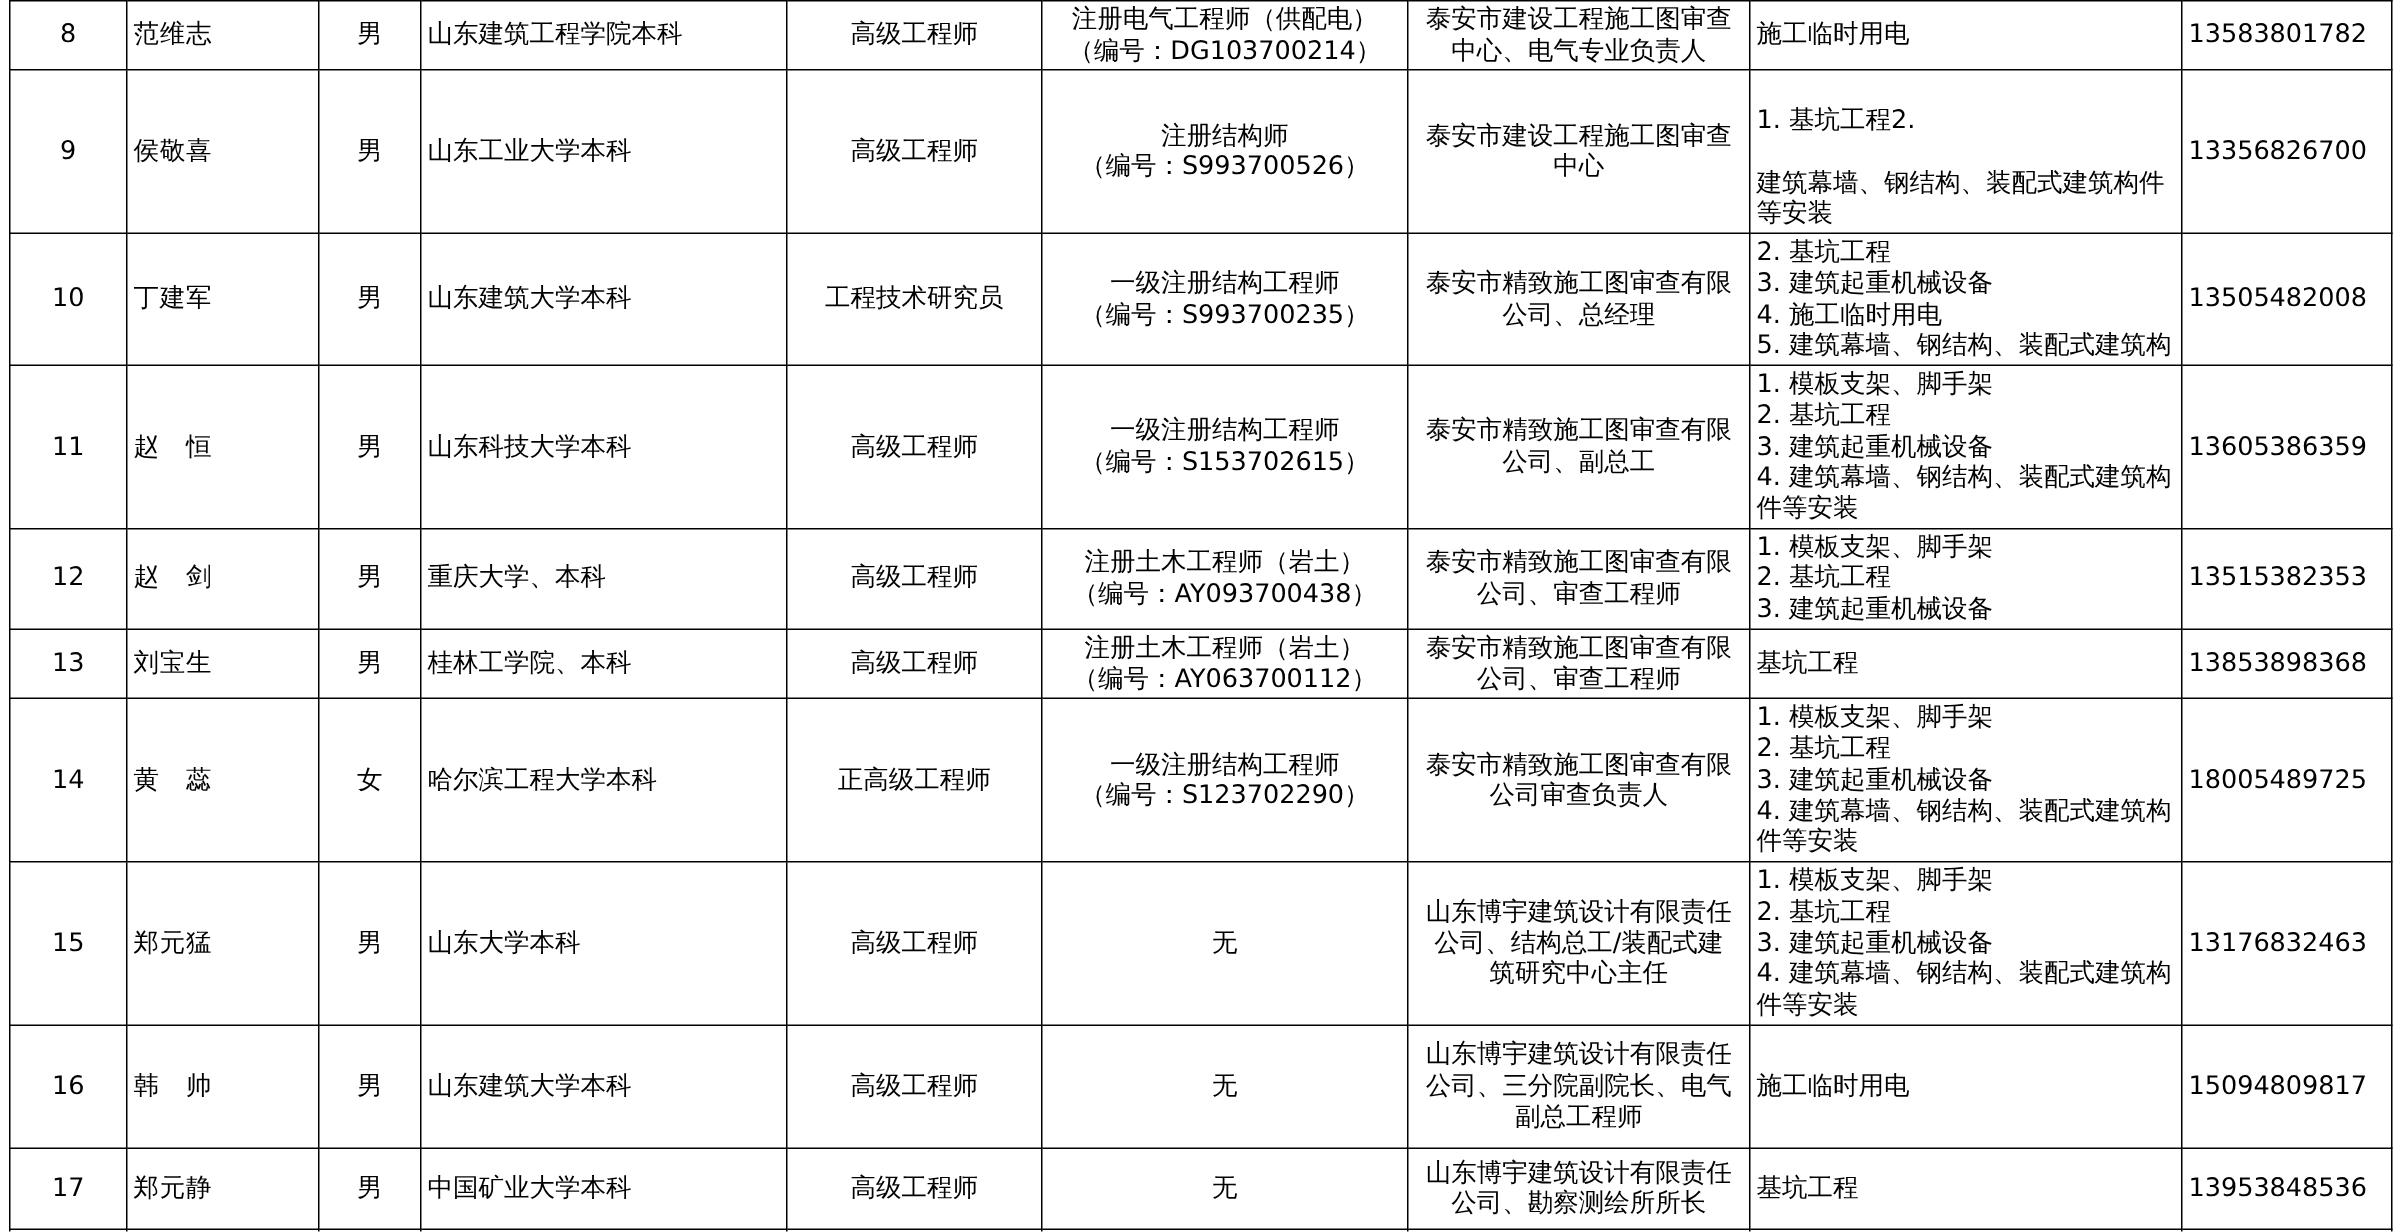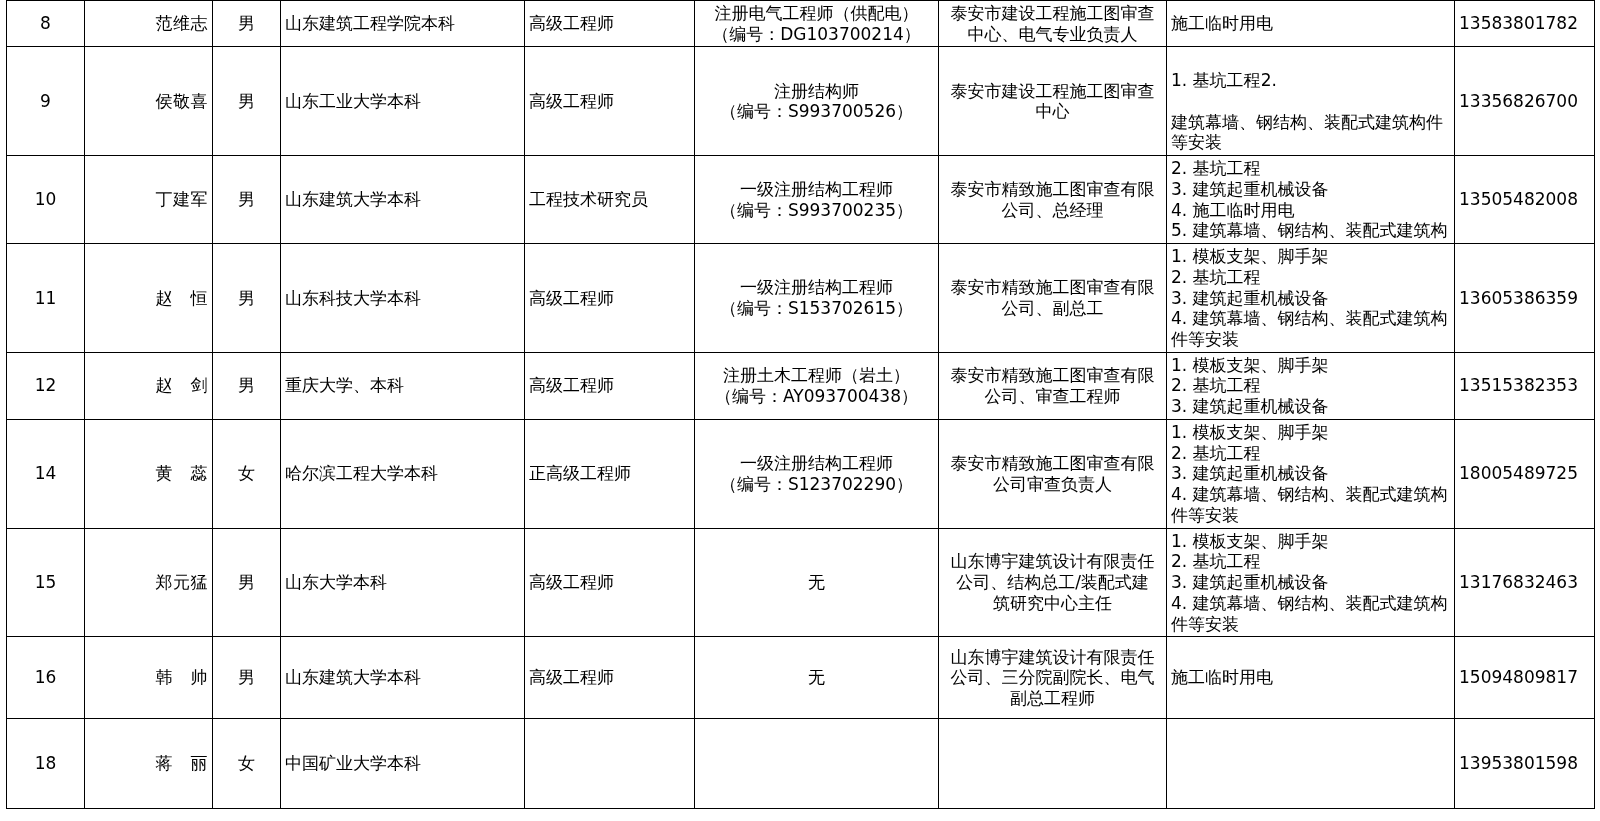--- a/index.html
+++ b/index.html
@@ -39,24 +39,24 @@
   col.c-name   { width: 128px; }
   col.c-gender { width: 68px; }
   col.c-edu    { width: 244px; }
   col.c-title  { width: 170px; }
   col.c-cert   { width: 244px; }
   col.c-work   { width: 228px; }
   col.c-scope  { width: 288px; }
   col.c-phone  { width: 140px; }
 
   .idx    { text-align: center; font-size: 17px; }
-  .name   { text-align: right; letter-spacing: 0.5px; }
+  .name   { text-align: left; letter-spacing: 0.5px; }
   .gender { text-align: center; }
   .edu    { }
-  .title  { }
+  .title  { text-align: center; }
   .cert   { text-align: center; }
   .work   { text-align: center; }
   .scope  { text-align: left; }
   .phone  { text-align: left; font-size: 17px; }
 
   .multiline { white-space: pre-line; }
   .cert .multiline, .work .multiline, .title .multiline { text-align: left; }
   .scope .multiline { text-align: right; }
 
   
@@ -168,20 +168,33 @@
         <td class="cert"><span class="multiline">注册土木工程师（岩土）
 （编号：AY093700438）</span></td>
         <td class="work"><span class="multiline">泰安市精致施工图审查有限
 公司、审查工程师</span></td>
         <td class="scope"><span class="multiline">1. 模板支架、脚手架
 2. 基坑工程
 3. 建筑起重机械设备</span></td>
         <td class="phone">13515382353</td>
       </tr>
 
+      <tr style="height:44px">
+        <td class="idx">13</td>
+        <td class="name">刘宝生</td>
+        <td class="gender">男</td>
+        <td class="edu">桂林工学院、本科</td>
+        <td class="title">高级工程师</td>
+        <td class="cert"><span class="multiline">注册土木工程师（岩土）
+（编号：AY063700112）</span></td>
+        <td class="work"><span class="multiline">泰安市精致施工图审查有限
+公司、审查工程师</span></td>
+        <td class="scope"><span class="multiline">基坑工程</span></td>
+        <td class="phone">13853898368</td>
+      </tr>
 
       <tr style="height:96px">
         <td class="idx">14</td>
         <td class="name">黄　蕊</td>
         <td class="gender">女</td>
         <td class="edu">哈尔滨工程大学本科</td>
         <td class="title">正高级工程师</td>
         <td class="cert"><span class="multiline">一级注册结构工程师
 （编号：S123702290）</span></td>
         <td class="work"><span class="multiline">泰安市精致施工图审查有限
@@ -219,20 +232,32 @@
         <td class="edu">山东建筑大学本科</td>
         <td class="title">高级工程师</td>
         <td class="cert"><span class="multiline">无</span></td>
         <td class="work"><span class="multiline">山东博宇建筑设计有限责任
 公司、三分院副院长、电气
 副总工程师</span></td>
         <td class="scope"><span class="multiline">施工临时用电</span></td>
         <td class="phone">15094809817</td>
       </tr>
 
+      <tr style="height:54px">
+        <td class="idx">17</td>
+        <td class="name">郑元静</td>
+        <td class="gender">男</td>
+        <td class="edu">中国矿业大学本科</td>
+        <td class="title">高级工程师</td>
+        <td class="cert"><span class="multiline">无</span></td>
+        <td class="work"><span class="multiline">山东博宇建筑设计有限责任
+公司、勘察测绘所所长</span></td>
+        <td class="scope"><span class="multiline">基坑工程</span></td>
+        <td class="phone">13953848536</td>
+      </tr>
 
       <tr style="height:90px">
         <td class="idx">18</td>
         <td class="name">蒋　丽</td>
         <td class="gender">女</td>
         <td class="edu">中国矿业大学本科</td>
         <td class="title"></td>
         <td class="cert"></td>
         <td class="work"></td>
         <td class="scope"></td>

